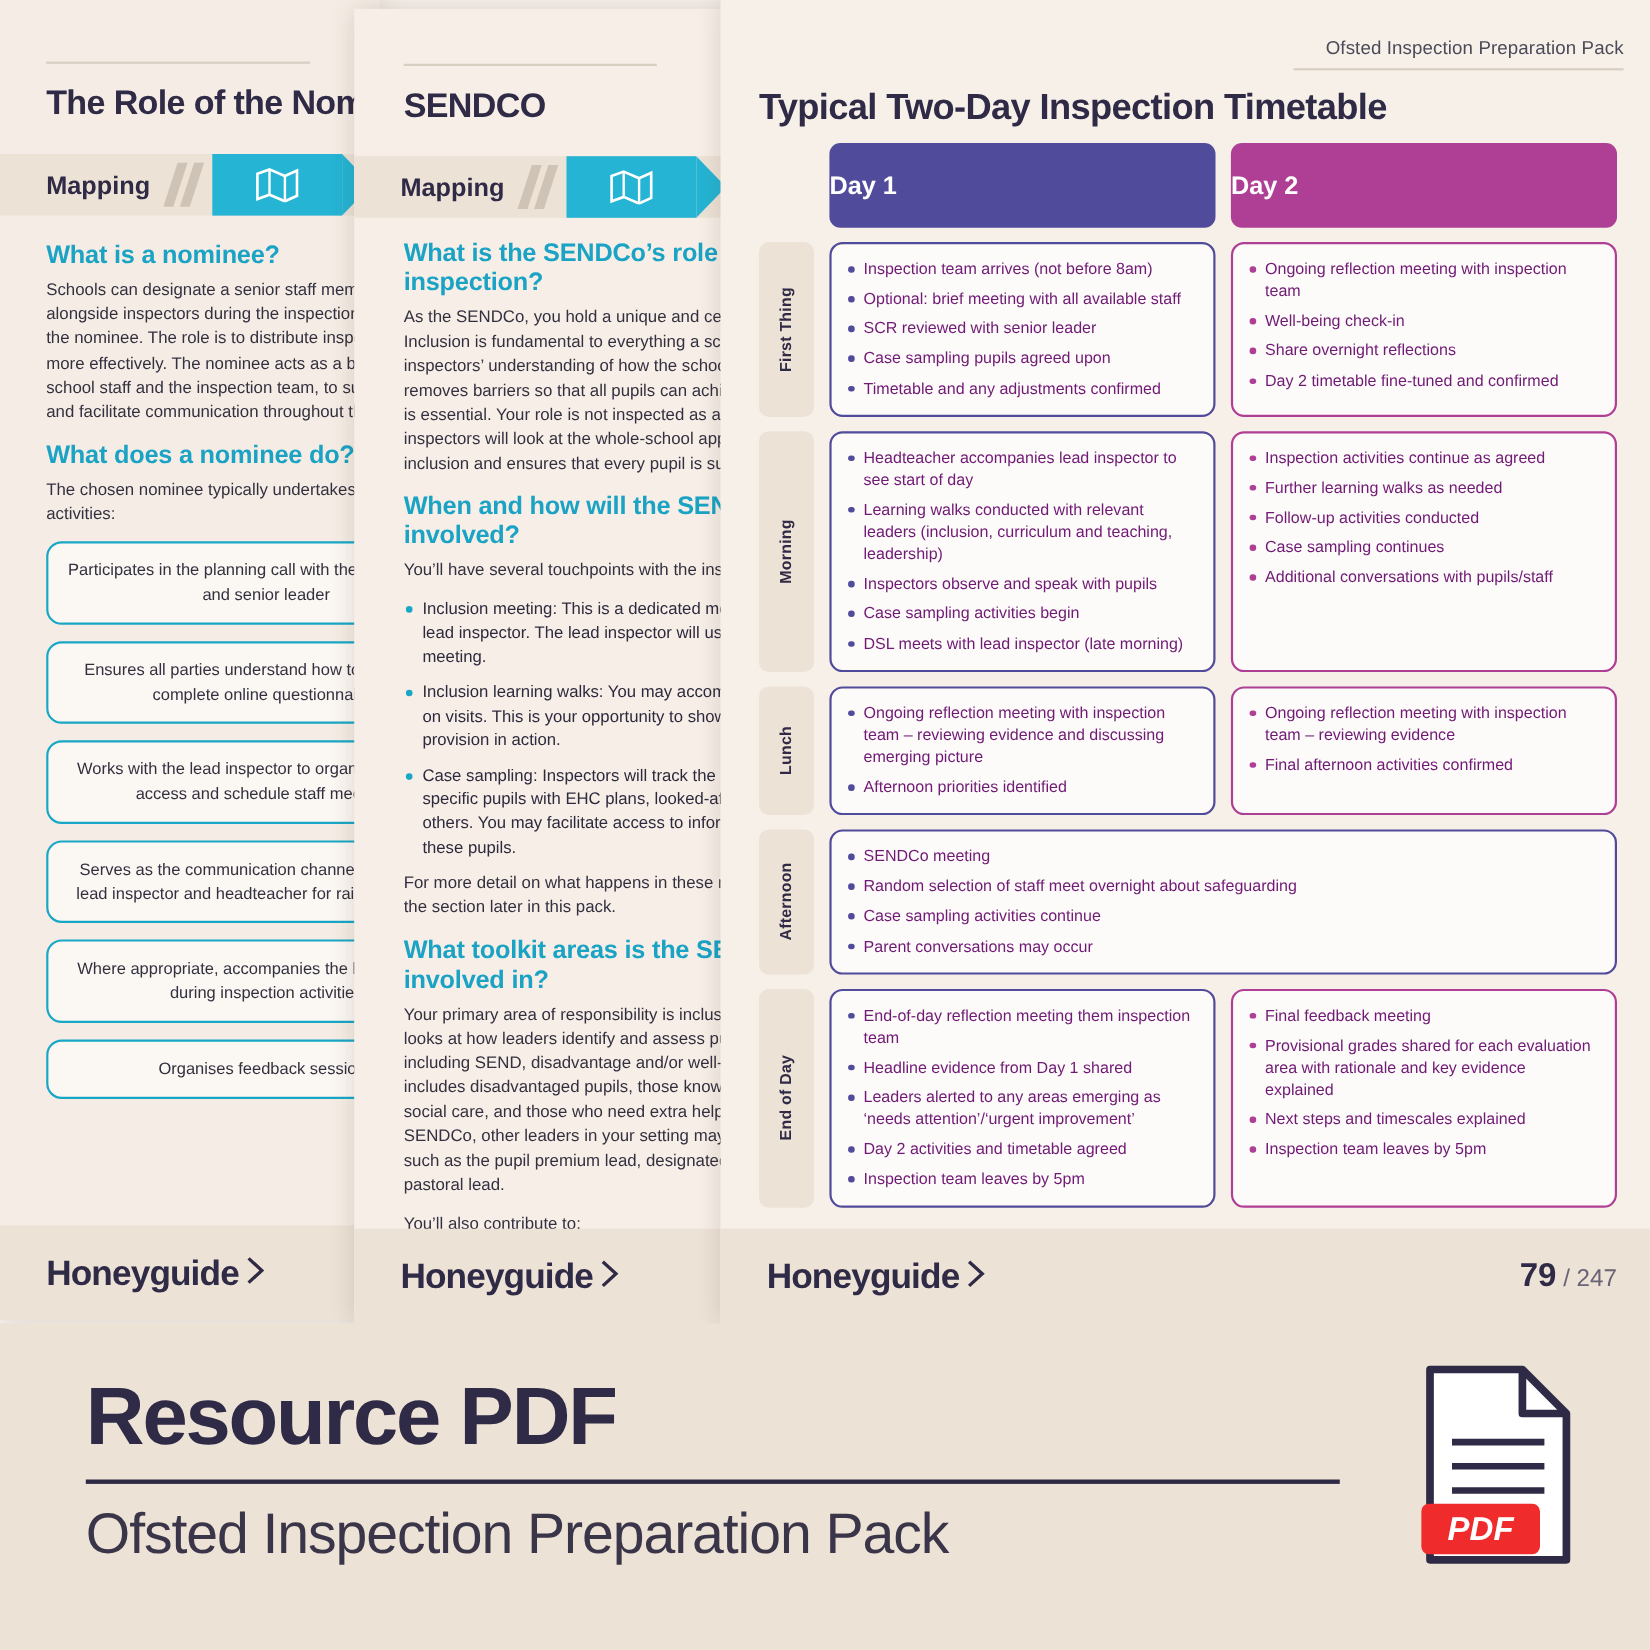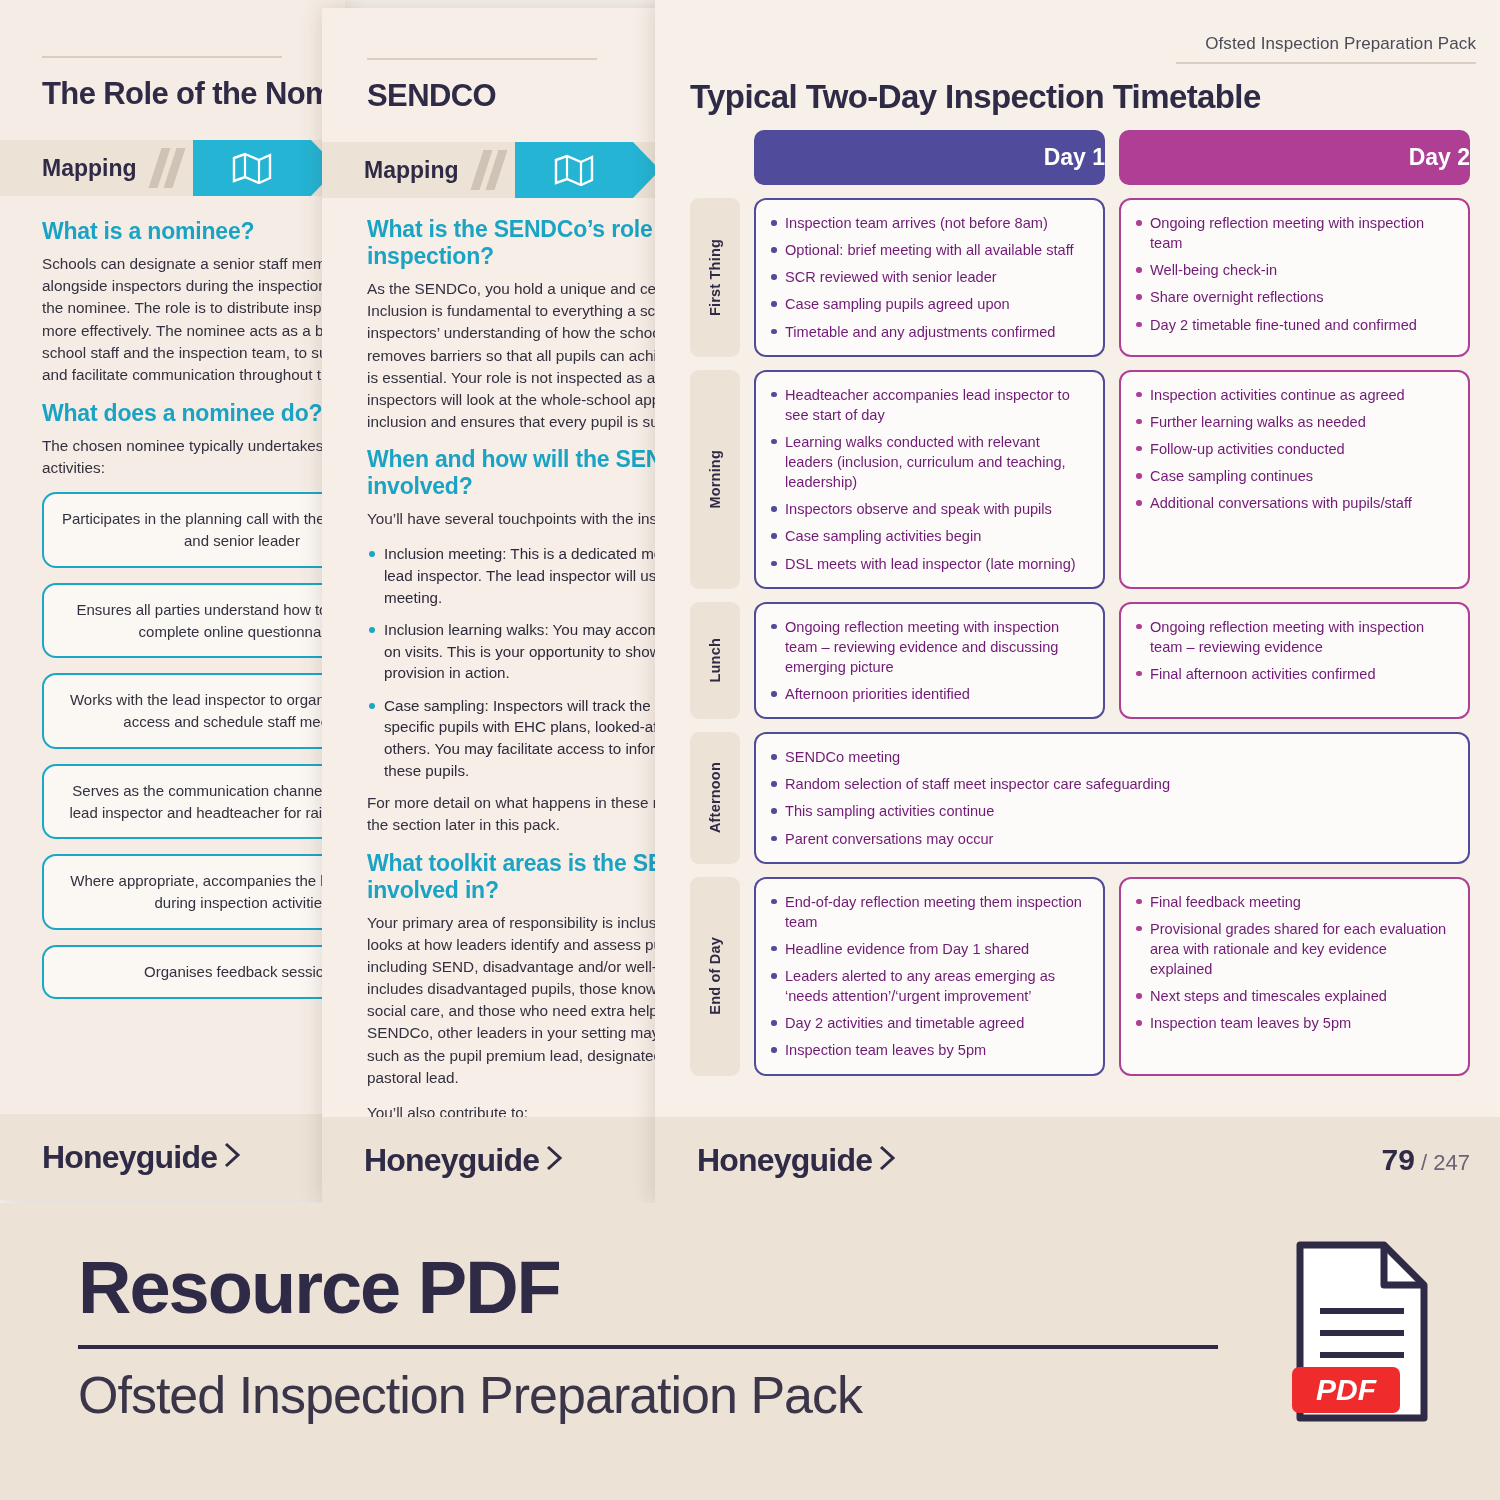--- a/index.html
+++ b/index.html
@@ -70,22 +70,22 @@
   ul.bul li:before {
     content:""; position:absolute; left:2px; top: 8px; width:6px; height:6px; border-radius:50%;
     background: #19a7c6;
   }
   ul.bul.dark li:before { background:#3b3566; }
 
   
   .tt { position:absolute; left: 690px; top: 130px; width: 780px; }
   .tt-head { display:flex; gap: 14px; margin-left: 64px; }
   .tt-head div {
-    flex:1; text-align:right; color:#fff; font-weight:bold; font-size: 23px;
-    padding: 14px 0; border-radius: 10px;
+    flex:1; text-align:left; color:#fff; font-weight:bold; font-size: 23px;
+    padding: 25px 0; border-radius: 10px;
   }
   .day1-h { background: #514b9b; }
   .day2-h { background: #ae3f95; }
   .tt-row { display:flex; gap:14px; margin-top: 13px; align-items: stretch; }
   .tt-label {
     width: 50px; background:#ece2d6; border-radius: 9px;
     display:flex; align-items:center; justify-content:center;
   }
   .tt-label span {
     writing-mode: vertical-rl; transform: rotate(180deg);
@@ -334,22 +334,22 @@
         </div>
     </div>
 
     <div class="tt-row">
       <div class="tt-label">
           <span>Afternoon</span>
         </div>
       <div class="tt-cell c1">
           <ul>
         <li>SENDCo meeting</li>
-        <li>Random selection of staff meet inspector care safeguarding</li>
-        <li>This sampling activities continue</li>
+        <li>Random selection of staff meet overnight about safeguarding</li>
+        <li>Case sampling activities continue</li>
         <li>Parent conversations may occur</li>
       </ul>
         </div>
     </div>
 
     <div class="tt-row">
       <div class="tt-label">
           <span>End of Day</span>
         </div>
       <div class="tt-cell c1">

